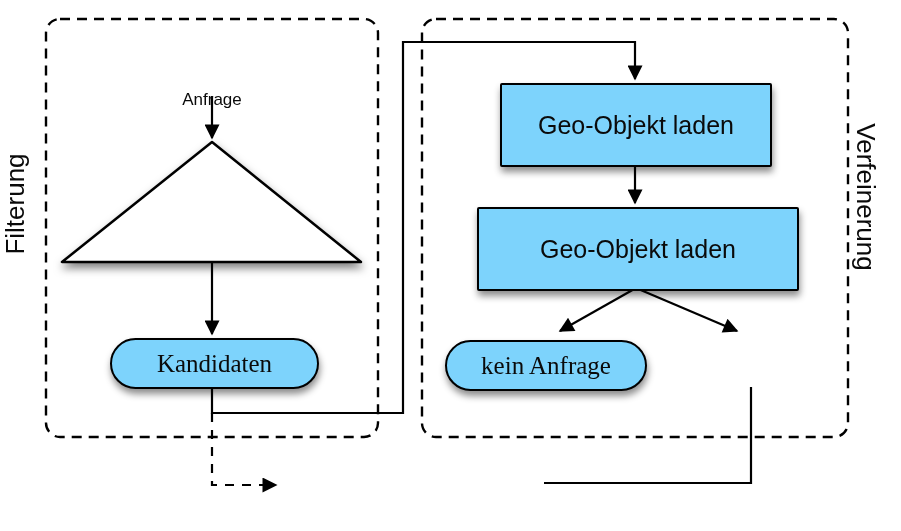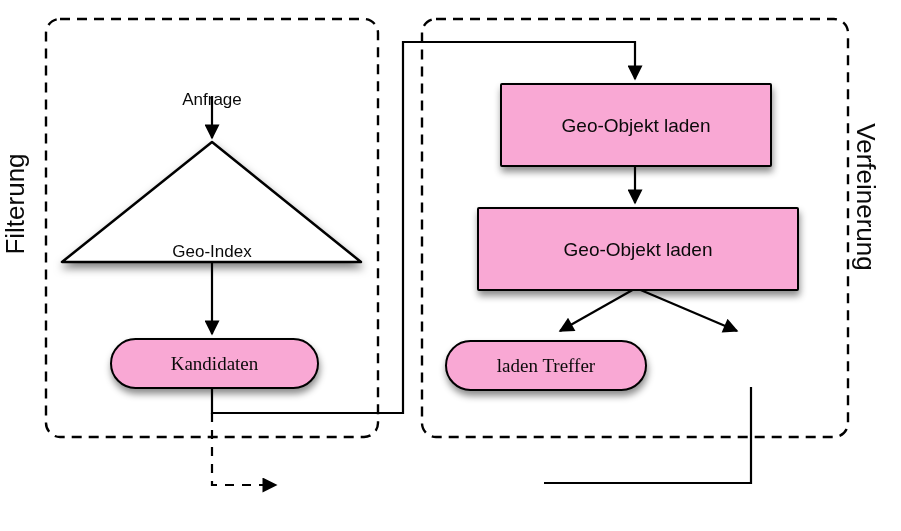--- a/index.html
+++ b/index.html
@@ -8,22 +8,22 @@
     width:901px;height:531px;
     background:#ffffff;
     font-family:"Liberation Sans", sans-serif;
     color:#0a0a0a;
     overflow:hidden;
   }
   #wires{position:absolute;left:0;top:0;width:901px;height:531px;z-index:1;}
   .node{
     position:absolute;z-index:2;
     display:flex;align-items:center;justify-content:center;
-    background:#f9a8d4;border:2.5px solid #000;
-    font-size:19px;line-height:1;white-space:nowrap;
+    background:#7dd3fc;border:2.5px solid #000;
+    font-size:25px;line-height:1;white-space:nowrap;
     box-shadow:1px 5px 7px rgba(0,0,0,0.45);
   }
   .rect{border-radius:2px;}
   .oval{border-radius:26px;font-family:Liberation Serif, serif;}
   .plainlabel{
     position:absolute;z-index:3;
     display:flex;align-items:center;justify-content:center;
     font-size:17px;line-height:1;white-space:nowrap;
     background:transparent;border:none;box-shadow:none;margin-top:26px;
   }
@@ -68,21 +68,20 @@
     <path d="M636,288 L560,331" fill="none" stroke="#000" stroke-width="2.2" marker-end="url(#ah)"></path>
     <path d="M636,288 L737,331" fill="none" stroke="#000" stroke-width="2.2" marker-end="url(#ah)"></path>
     <path d="M212,413 L212,485 L276,485" fill="none" stroke="#000" stroke-width="2.2" stroke-dasharray="9 8" marker-end="url(#ah)"></path>
     <path d="M751,387 L751,483 L544,483" fill="none" stroke="#000" stroke-width="2.2"></path>
   </svg>
 
   <div id="label-filterung" class="regionlabel">Filterung</div>
   <div id="label-verfeinerung" class="regionlabel">Verfeinerung</div>
 
   <div id="node-anfrage" class="plainlabel">Anfrage</div>
-  <div id="node-geoindex-label" class="plainlabel">Geo-Index</div>
 
   <div id="node-load1" class="node rect">Geo-Objekt laden</div>
   <div id="node-load2" class="node rect">Geo-Objekt laden</div>
 
   <div id="node-kandidaten" class="node oval">Kandidaten</div>
-  <div id="node-keintreffer" class="node oval">laden Treffer</div>
+  <div id="node-keintreffer" class="node oval">kein Anfrage</div>
 
 </div>
 
 </body></html>

